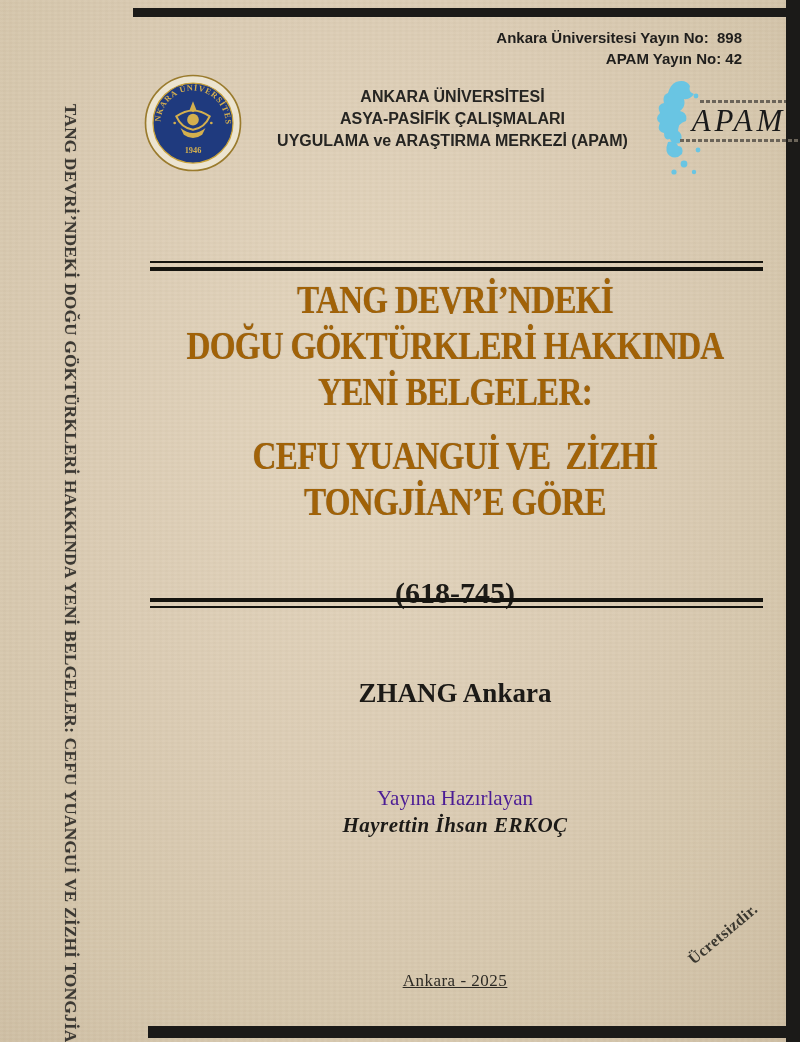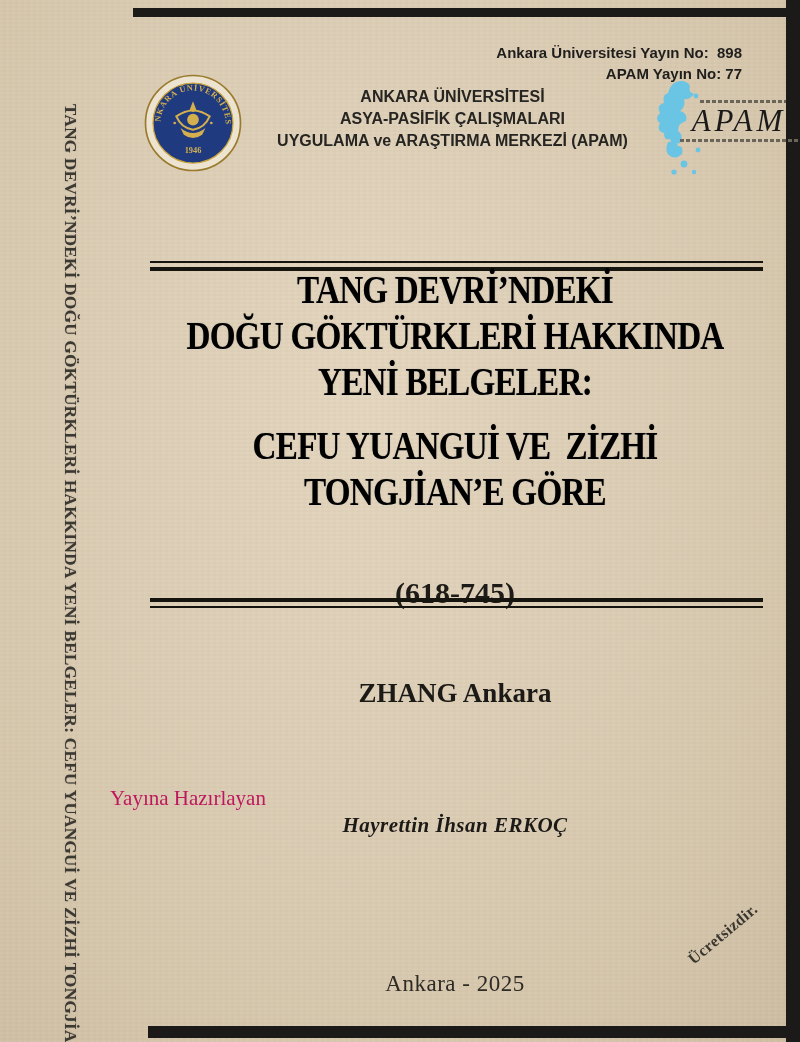--- a/index.html
+++ b/index.html
@@ -9,21 +9,21 @@
   .grain{position:absolute;inset:0;pointer-events:none;opacity:.5;
        background-image:repeating-linear-gradient(0deg, rgba(255,255,255,.04) 0 2px, rgba(120,100,70,.04) 2px 4px),
                         repeating-linear-gradient(90deg, rgba(255,255,255,.03) 0 3px, rgba(120,100,70,.03) 3px 6px);}
   .bar{position:absolute;background:#1b1a18;}
   .bar-top{left:133px;top:8px;width:664px;height:9px;}
   .bar-right{left:786px;top:0;width:14px;height:1042px;}
   .bar-bottom{left:148px;top:1026px;width:649px;height:12px;}
 
   .pubnums{position:absolute;top:27px;left:420px;width:322px;text-align:right;
        font-family:"Liberation Sans",sans-serif;font-weight:bold;font-size:15px;
-       color:#1f1e1c;line-height:21px;margin-top:15px;}
+       color:#1f1e1c;line-height:21px;}
 
   .inst{position:absolute;top:86px;left:270px;width:365px;text-align:center;
        font-family:"Liberation Sans",sans-serif;font-weight:bold;font-size:16px;
        color:#262522;line-height:22px;}
 
   .seal{position:absolute;left:143px;top:72px;width:100px;height:102px;}
 
   .apam{position:absolute;left:638px;top:80px;width:170px;height:100px;font-style:italic;}
   .apam-map{position:absolute;left:0;top:0;width:95px;height:100px;}
   .apam-text{position:absolute;left:36px;top:24px;width:130px;text-align:center;
@@ -33,37 +33,37 @@
        background:repeating-linear-gradient(90deg,#6b6459 0 4px,transparent 4px 6px);}
   .apam-microtext-bottom{position:absolute;left:42px;top:59px;width:118px;height:3px;
        background:repeating-linear-gradient(90deg,#6b6459 0 4px,transparent 4px 6px);}
 
   .rule{position:absolute;left:150px;width:613px;background:#15140f;}
   .rule-top-thin{top:261px;height:2px;}
   .rule-top-thick{top:267px;height:4px;}
   .rule-bot-thick{top:598px;height:4px;}
   .rule-bot-thin{top:606px;height:2px;}
 
-  .title-block{position:absolute;left:110px;top:266px;width:690px;text-align:center;color:#000000;}
+  .title-block{position:absolute;left:110px;top:276px;width:690px;text-align:center;color:#a16207;}
   .title-line{font-weight:bold;font-size:41px;line-height:46px;letter-spacing:-1px;
        transform:scaleX(0.81);white-space:nowrap;
        text-shadow:0 1px 0 rgba(255,255,255,.18), 0 0 1px rgba(40,38,34,.55);}
   .title-gap{height:18px;}
   .years{position:absolute;left:110px;top:576px;width:690px;text-align:center;
        font-weight:bold;font-size:30px;color:#1d1b17;letter-spacing:0px;}
 
   .author{position:absolute;left:110px;top:678px;width:690px;text-align:center;
        font-weight:bold;font-size:27px;color:#1c1a17;}
-  .editor-label{position:absolute;left:110px;top:786px;width:690px;text-align:left;
-       font-size:21px;color:#be185d;}
+  .editor-label{position:absolute;left:110px;top:786px;width:690px;text-align:center;
+       font-size:21px;color:#4c1d95;}
   .editor-name{position:absolute;left:110px;top:813px;width:690px;text-align:center;
        font-weight:bold;font-size:21px;color:#1c1a17;letter-spacing:.5px;font-style:italic;}
 
   .imprint{position:absolute;left:110px;top:971px;width:690px;text-align:center;
-       font-size:23px;color:#2e2b25;letter-spacing:.5px;}
+       font-size:17px;color:#2e2b25;letter-spacing:.5px;text-decoration:underline;}
   .freenote{position:absolute;left:663px;top:925px;width:120px;text-align:center;
        font-size:16px;font-weight:bold;color:#3a372f;
        transform:rotate(-40deg);letter-spacing:.5px;}
 
   .spine{position:absolute;left:85px;top:104px;width:892px;height:30px;
        transform-origin:0 0;transform:rotate(90deg);
        font-weight:bold;font-size:17px;line-height:30px;color:#3c3933;
        letter-spacing:.4px;white-space:nowrap;
        text-shadow:0 0 1px rgba(40,38,34,.4);}
 </style>
@@ -71,21 +71,21 @@
 <body>
 
 <div class="grain"></div>
 
 <div class="bar bar-top"></div>
 <div class="bar bar-right"></div>
 <div class="bar bar-bottom"></div>
 
 <div class="pubnums">
   <div>Ankara Üniversitesi Yayın No:&nbsp; 898</div>
-  <div>APAM Yayın No: 77</div>
+  <div>APAM Yayın No: 42</div>
 </div>
 
 <div class="seal">
   <svg viewBox="0 0 120 120" width="100" height="102">
     <circle cx="60" cy="60" r="57" fill="#ece4d0" stroke="#9a7b2d" stroke-width="2"></circle>
     <circle cx="60" cy="60" r="48" fill="#1f3a7e" stroke="#c9a33b" stroke-width="1.5"></circle>
     <defs>
       <path id="sealArc" d="M 60,60 m -39,0 a 39,39 0 1,1 78,0"></path>
     </defs>
     <text font-family="Liberation Serif, serif" font-size="10" font-weight="bold" fill="#d4af4e" letter-spacing="1">

